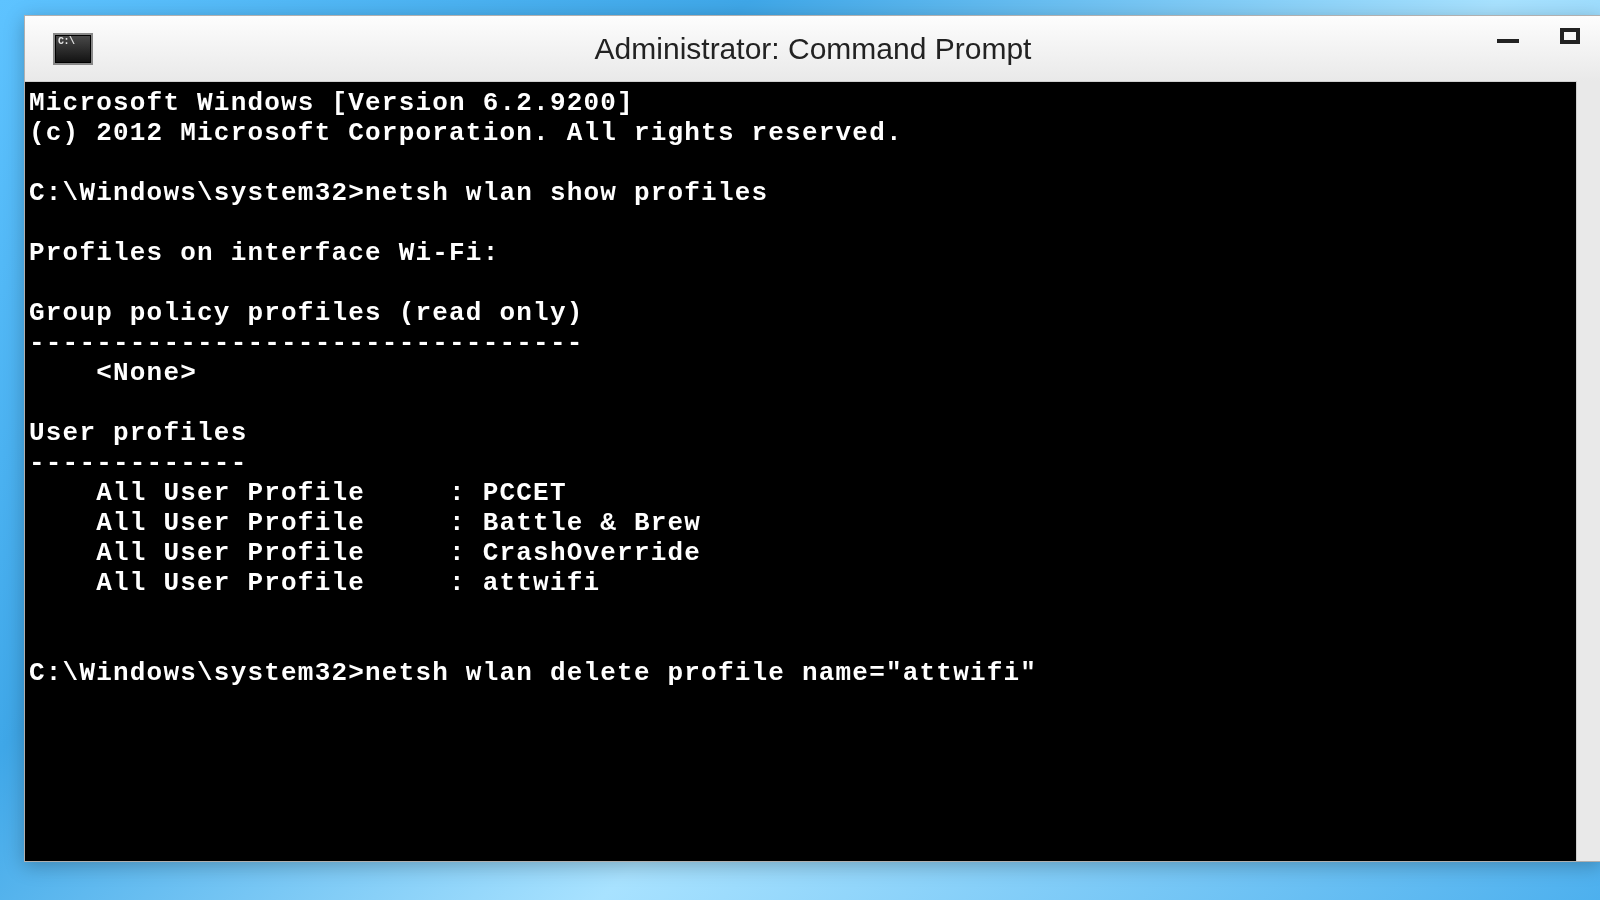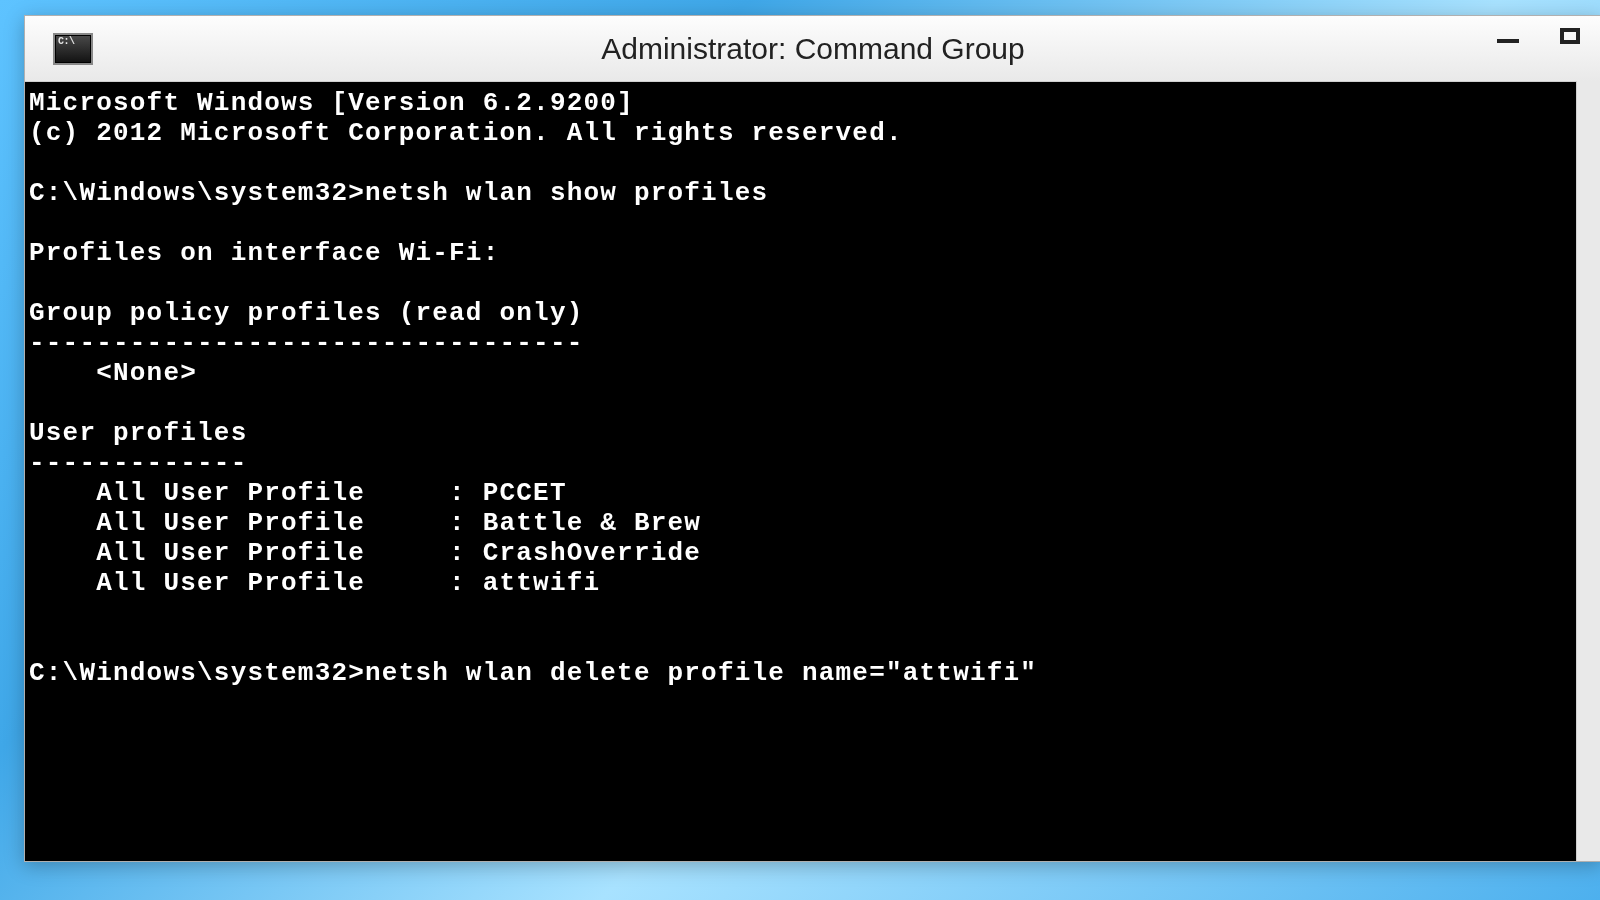--- a/index.html
+++ b/index.html
@@ -117,21 +117,21 @@
   }
 </style>
 </head>
 <body>
 
 <div class="desktop">
   <div class="window">
 
     <div class="titlebar">
       <div class="icon-box"></div>
-      <div class="title">Administrator: Command Group</div>
+      <div class="title">Administrator: Command Prompt</div>
       <div class="win-controls">
         <div class="win-btn">
           <div class="min-glyph"></div>
         </div>
         <div class="win-btn">
           <div class="max-glyph"></div>
         </div>
       </div>
     </div>
 

